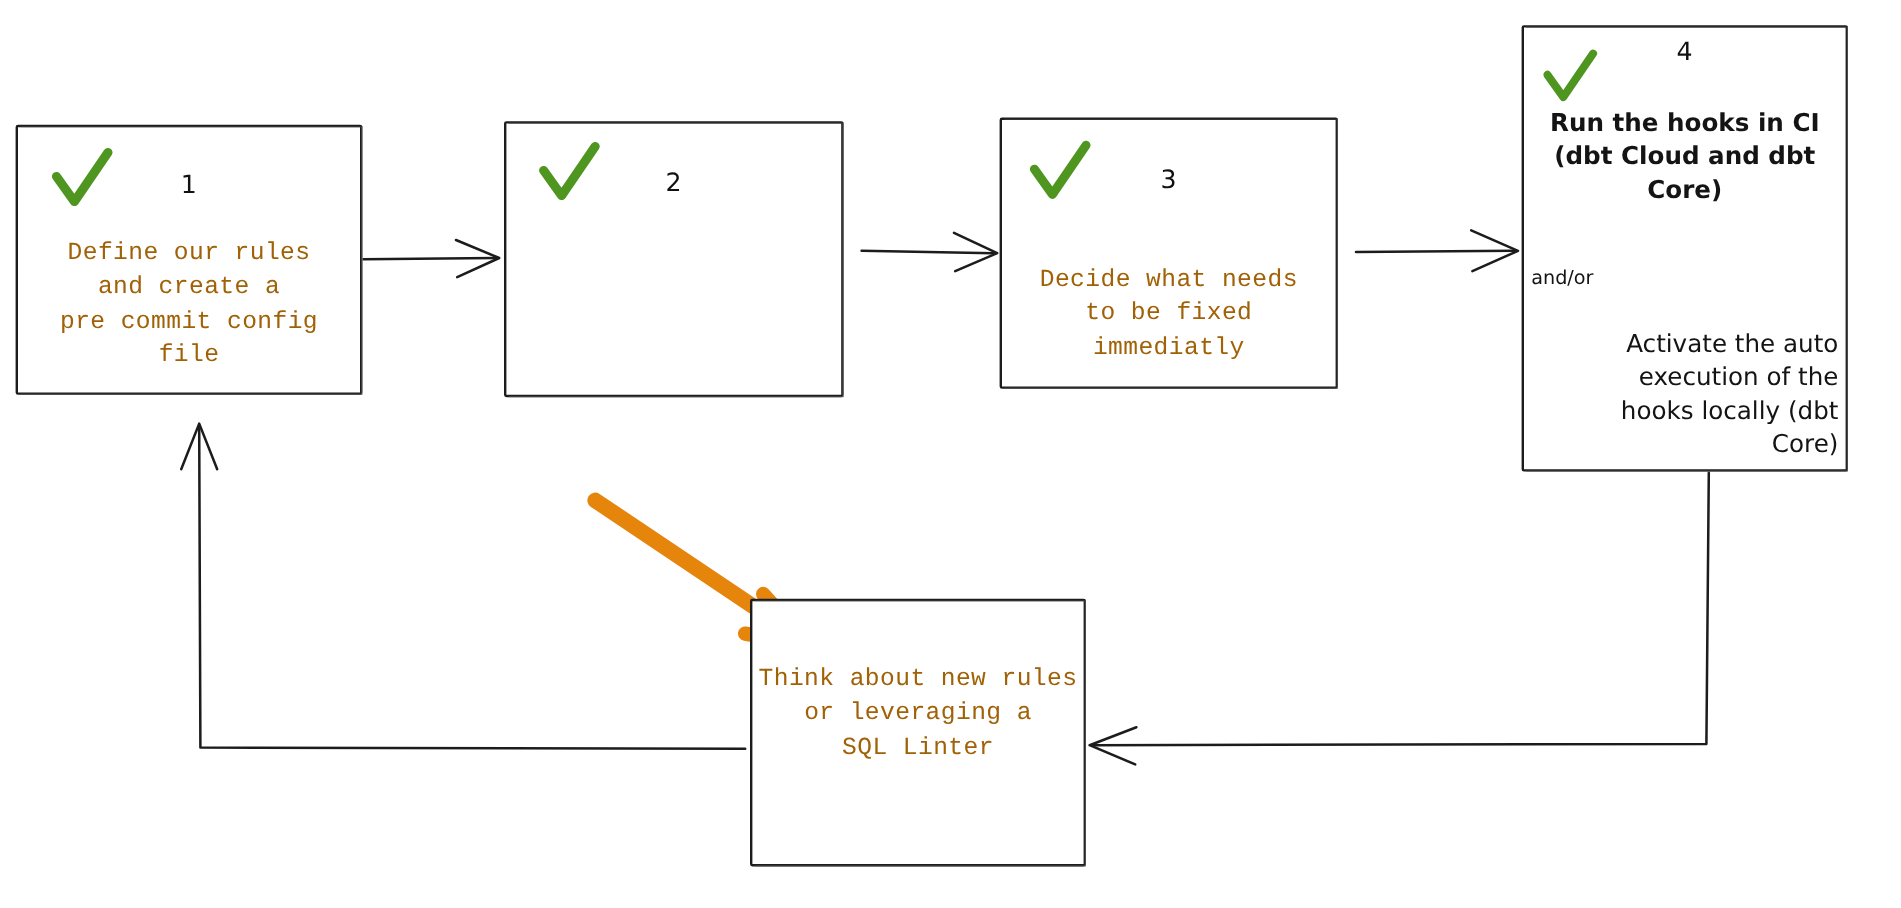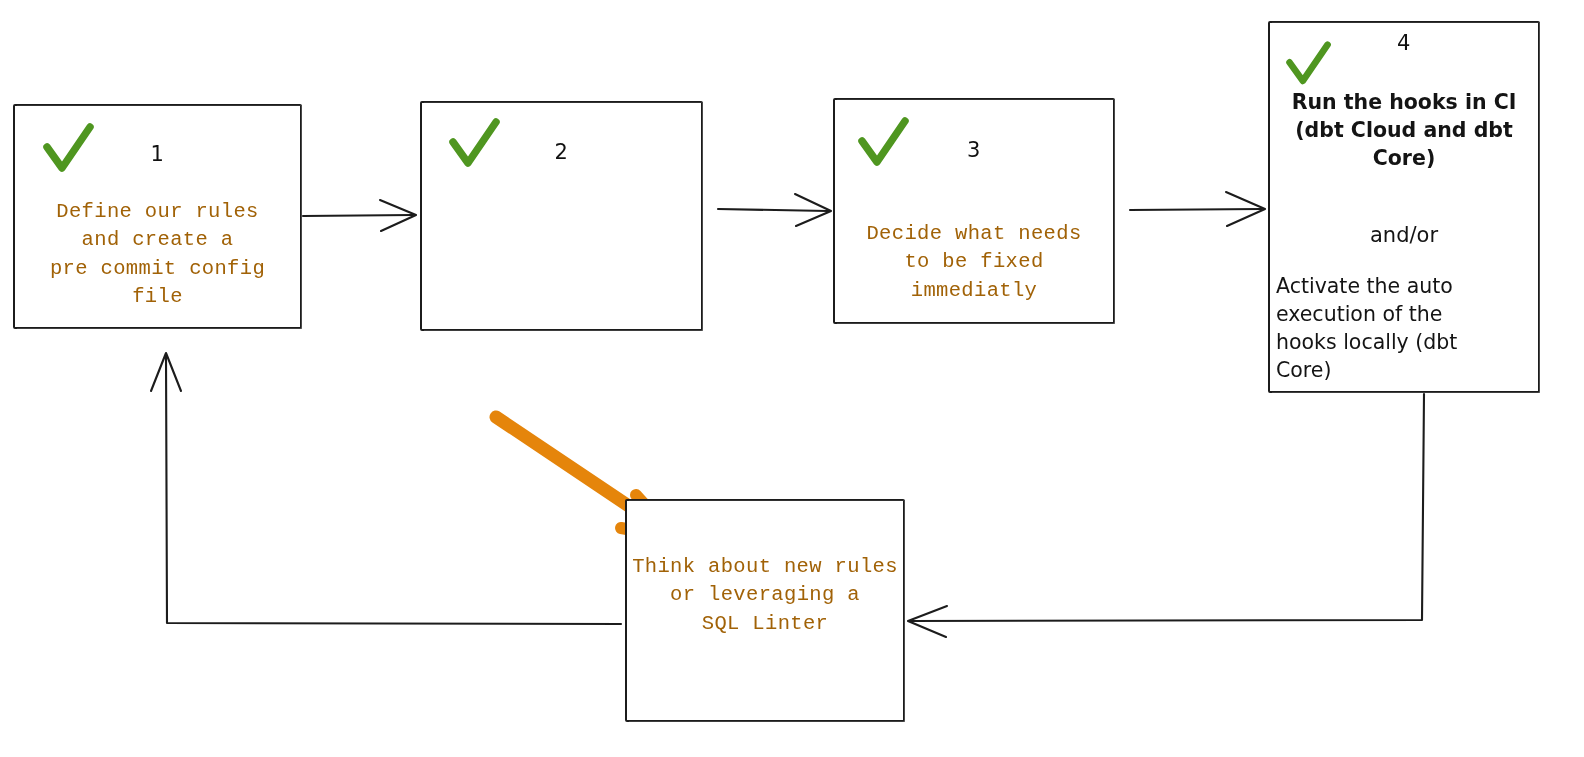--- a/index.html
+++ b/index.html
@@ -102,23 +102,23 @@
   #node-4 .check { left: 16px; top: 16px; width: 46px; height: 52px; }
 
   #node-1 .node-text { top: 92px; }
   #node-2 .node-text { top: 92px; }
   #node-3 .node-text { top: 92px; margin-top: 28px; }
   #node-5 .node-text { top: 52px; text-align: center; }
 
   #node-4 .node-text-a { position: absolute; left: 6px; right: 6px; top: 66px;
       text-align: center; font-size: 20.5px; line-height: 1.36; white-space: pre-line; font-weight: bold; }
   #node-4 .node-text-b { position: absolute; left: 6px; right: 6px; top: 198px;
-      text-align: center; font-size: 21px; line-height: 1.36; }
-  #node-4 .node-text-c { position: absolute; left: 6px; right: 6px; top: 250px;
-      text-align: left; font-size: 20.5px; line-height: 1.36; white-space: pre-line; }
+      text-align: left; font-size: 16px; line-height: 1.36; }
+  #node-4 .node-text-c { position: absolute; left: 22px; right: 6px; top: 250px;
+      text-align: right; font-size: 20.5px; line-height: 1.36; white-space: pre-line; }
 
   .orange-annot { z-index: 6; }
 </style>
 </head>
 <body>
 
 <svg id="canvas" viewBox="0 0 1584 757" xmlns="http://www.w3.org/2000/svg">
 
   <g>
     <path d="M303,216 L413,215" fill="none" stroke="#1c1c1c" stroke-width="2.1" stroke-linecap="round"></path>

